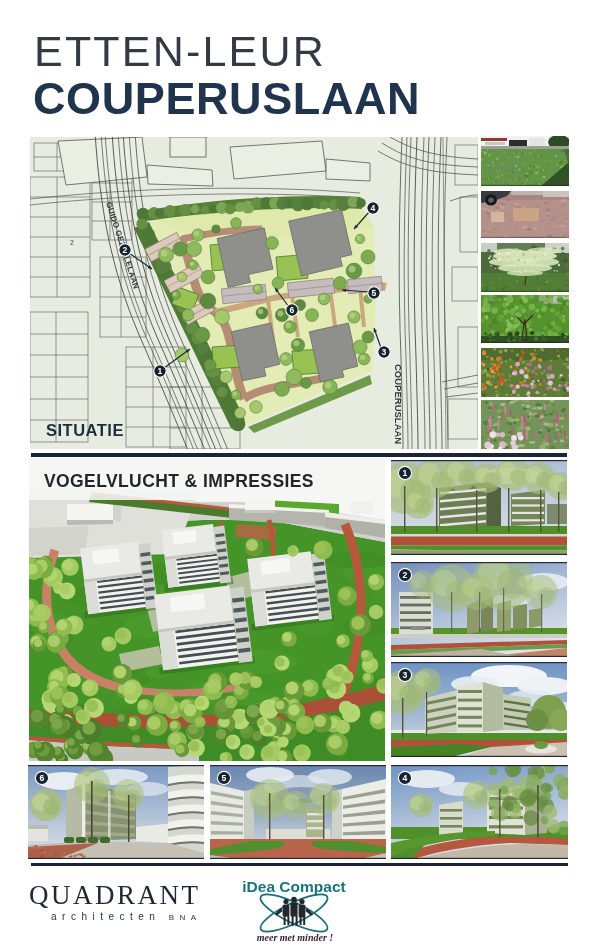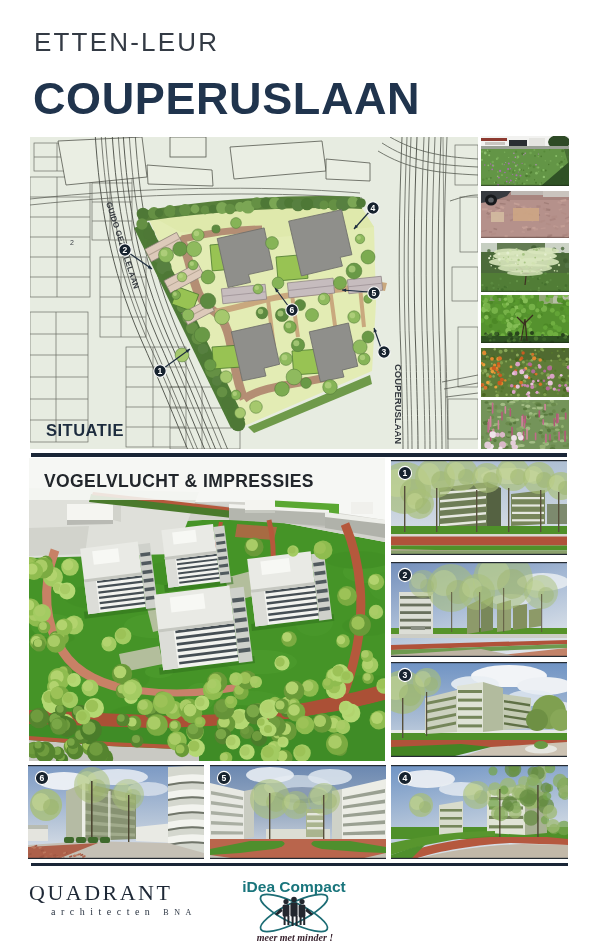--- a/index.html
+++ b/index.html
@@ -1,17 +1,17 @@
 <!DOCTYPE html>
 <html><head><meta charset="utf-8"><title>Etten-Leur Couperuslaan</title>
 <style>
 html,body{margin:0;padding:0;background:#ffffff;width:600px;height:952px;overflow:hidden;font-family:"Liberation Sans",sans-serif;position:relative}
 </style></head><body>
 
-<div style="position:absolute;left:34px;top:26.5px;font-size:26px;color:#333a44;letter-spacing:2.2px;font-weight:400">ETTEN-LEUR</div>
+<div style="position:absolute;left:34px;top:26.5px;font-size:43px;color:#333a44;letter-spacing:2.2px;font-weight:400">ETTEN-LEUR</div>
 
 <div style="position:absolute;left:33px;top:72.5px;font-size:45px;color:#20344d;letter-spacing:0.6px;font-weight:bold">COUPERUSLAAN</div>
 
 <div>
     <svg width="448" height="312" viewBox="0 0 448 312" xmlns="http://www.w3.org/2000/svg" style="position:absolute;left:30px;top:137px">
 
 <g>
         <rect width="448" height="312" fill="#e7ece1"></rect>
       </g>
 
@@ -2353,22 +2353,22 @@
       <g>
         <circle cx="14" cy="13" r="6.6" fill="#16222e" stroke="#ffffff" stroke-width="1.1"></circle>
         <text x="14" y="16.1" font-size="8.6" font-weight="bold" fill="#ffffff" text-anchor="middle" font-family="Liberation Sans, sans-serif">4</text>
       </g>
     </svg>
   </div>
 
 <div style="position:absolute;left:31px;top:863px;width:537px;height:3px;background:#1a2637"></div>
 
 <div style="position:absolute;left:29px;top:882px;width:180px">
-    <div style="font-family:'Liberation Serif',serif;font-size:22px;letter-spacing:2.5px;color:#1e2836;line-height:1">QUADRANT</div>
-    <div style="font-family:Liberation Serif, serif;font-size:10px;letter-spacing:5.5px;color:#2a3442;margin:2px 0 0 22px">architecten <span style="font-size:8px">BNA</span></div>
+    <div style="font-family:'Liberation Serif',serif;font-size:27px;letter-spacing:2.5px;color:#1e2836;line-height:1">QUADRANT</div>
+    <div style="font-family:Liberation Sans, sans-serif;font-size:10px;letter-spacing:5.5px;color:#2a3442;margin:2px 0 0 22px">architecten <span style="font-size:8px">BNA</span></div>
   </div>
 
 <div style="position:absolute;left:228px;top:872px;width:134px"><svg width="134" height="76" viewBox="0 0 134 76" xmlns="http://www.w3.org/2000/svg">
       <text x="66" y="20" text-anchor="middle" font-size="15.5" font-weight="bold" fill="#19757c" font-family="Liberation Sans, sans-serif">iDea Compact</text>
       <g stroke="#1d6d75" stroke-width="1.8" fill="none">
         <ellipse cx="66" cy="41" rx="37" ry="10" transform="rotate(-26 66 41)"></ellipse>
         <ellipse cx="66" cy="41" rx="37" ry="10" transform="rotate(26 66 41)"></ellipse>
       </g>
       <g fill="#23272e">
         <circle cx="58" cy="29.5" r="2.6"></circle>

